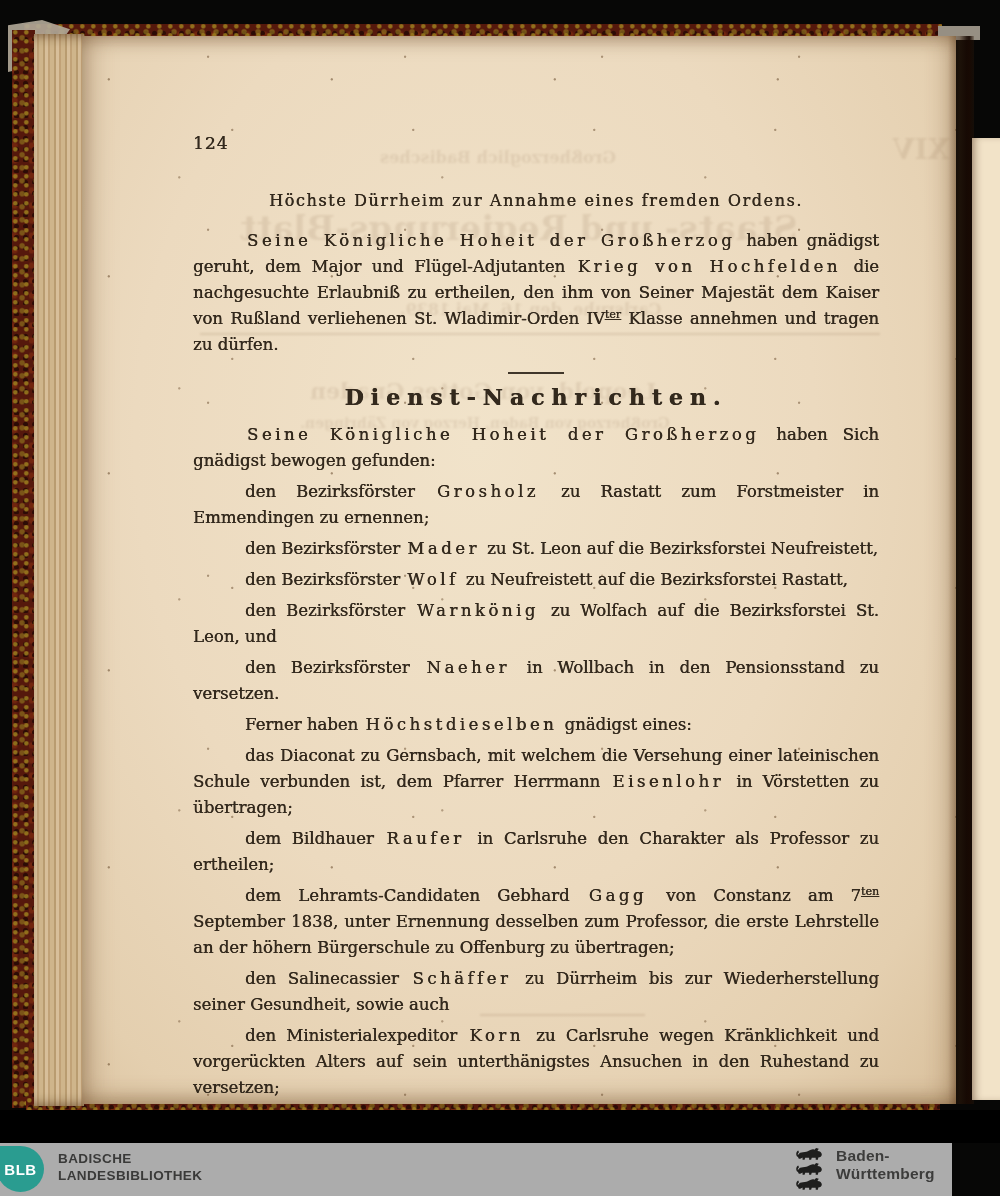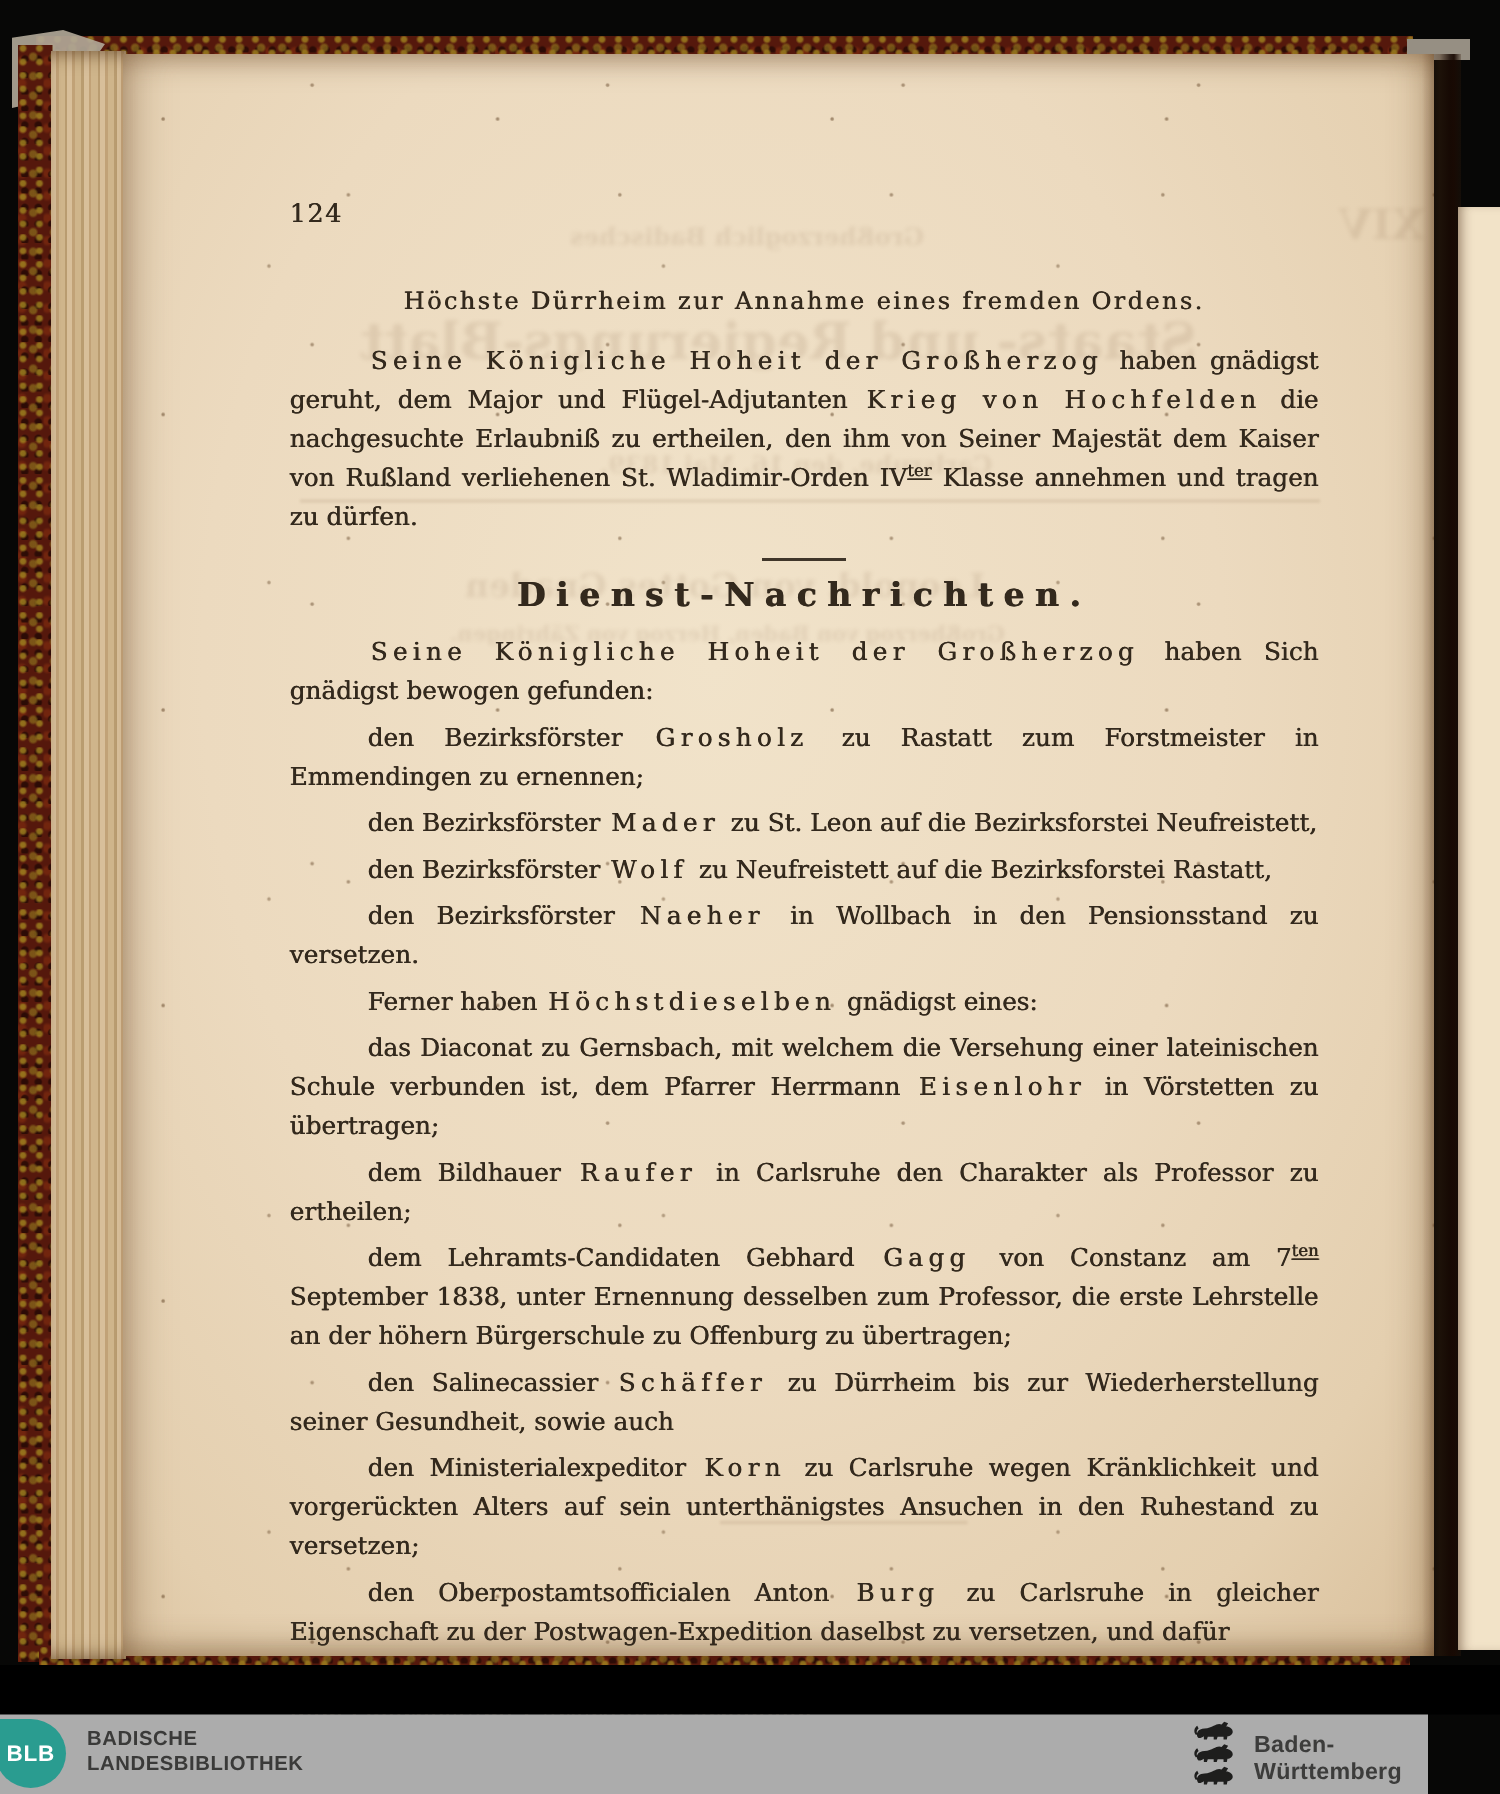--- a/index.html
+++ b/index.html
@@ -67,21 +67,21 @@
 
   
   .footer-black{position:absolute;left:0;top:1110px;width:1000px;height:33px;background:#000;}
   .footer-bar{position:absolute;left:0;top:1143px;width:904px;height:53px;background:#acacac;
               font-family:"Liberation Sans", sans-serif;padding-left:48px;}
   .blb-logo{position:absolute;left:-3px;top:3px;width:47px;height:46px;background:#2a9c90;
             border-radius:2px 52% 52% 52%;display:flex;align-items:center;justify-content:center;}
   .blb-logo span{color:#fff;font-weight:700;font-size:15px;letter-spacing:.5px;}
   .lib-name{position:absolute;left:58px;top:7px;color:#3a3a39;font-weight:700;
             font-size:13.5px;line-height:17px;letter-spacing:.4px;}
-  .state-group{position:absolute;left:793px;top:4px;display:flex;align-items:flex-end;gap:9px;}
+  .state-group{position:absolute;left:793px;top:4px;display:flex;align-items:flex-start;gap:9px;}
   .lions{display:flex;flex-direction:column;gap:1px;}
   .lions svg{display:block;}
   .state-label{color:#3c3c3b;font-size:15.5px;font-weight:600;letter-spacing:.2px;}
 </style>
 </head>
 <body>
 
 <div class="scene">
 
   <div class="cover-top cover-marble"></div>
@@ -112,20 +112,21 @@
   <div id="doc">
       <p class="pagenum"><span>124</span></p>
       <p class="heading"><span>Höchste Dürrheim zur Annahme eines fremden Ordens.</span></p>
       <p class="para"><span class="sp">Seine Königliche Hoheit der Großherzog</span><span> haben gnädigst geruht, dem Major und Flügel-Adjutanten </span><span class="sp">Krieg von Hochfelden</span><span> die nachgesuchte Erlaubniß zu ertheilen, den ihm von Seiner Majestät dem Kaiser von Rußland verliehenen St. Wladimir-Orden </span><span class="b">IV</span><sup class="b">ter</sup><span> Klasse annehmen und tragen zu dürfen.</span></p>
       <div class="rule"></div>
       <p class="title"><span>Dienst-Nachrichten.</span></p>
       <p class="para"><span class="sp">Seine Königliche Hoheit der Großherzog</span><span> haben Sich gnädigst bewogen gefunden:</span></p>
       <p class="para"><span>den Bezirksförster </span><span class="sp">Grosholz</span><span> zu Rastatt zum Forstmeister in Emmendingen zu ernennen;</span></p>
       <p class="para"><span>den Bezirksförster </span><span class="sp">Mader</span><span> zu St. Leon auf die Bezirksforstei Neufreistett,</span></p>
       <p class="para"><span>den Bezirksförster </span><span class="sp">Wolf</span><span> zu Neufreistett auf die Bezirksforstei Rastatt,</span></p>
+      <p class="para"><span>den Bezirksförster </span><span class="sp">Warnkönig</span><span> zu Wolfach auf die Bezirksforstei St. Leon, und</span></p>
       <p class="para"><span>den Bezirksförster </span><span class="sp">Naeher</span><span> in Wollbach in den Pensionsstand zu versetzen.</span></p>
       <p class="para"><span>Ferner haben </span><span class="sp">Höchstdieselben</span><span> gnädigst eines:</span></p>
       <p class="para"><span>das Diaconat zu Gernsbach, mit welchem die Versehung einer lateinischen Schule verbunden ist, dem Pfarrer Herrmann </span><span class="sp">Eisenlohr</span><span> in Vörstetten zu übertragen;</span></p>
       <p class="para"><span>dem Bildhauer </span><span class="sp">Raufer</span><span> in Carlsruhe den Charakter als Professor zu ertheilen;</span></p>
       <p class="para"><span>dem Lehramts-Candidaten Gebhard </span><span class="sp">Gagg</span><span> von Constanz am 7</span><sup>ten</sup><span> September 1838, unter Ernennung desselben zum Professor, die erste Lehrstelle an der höhern Bürgerschule zu Offenburg zu übertragen;</span></p>
       <p class="para"><span>den Salinecassier </span><span class="sp">Schäffer</span><span> zu Dürrheim bis zur Wiederherstellung seiner Gesundheit, sowie auch</span></p>
       <p class="para"><span>den Ministerialexpeditor </span><span class="sp">Korn</span><span> zu Carlsruhe wegen Kränklichkeit und vorgerückten Alters auf sein unterthänigstes Ansuchen in den Ruhestand zu versetzen;</span></p>
       <p class="para"><span>den Oberpostamtsofficialen Anton </span><span class="sp">Burg</span><span> zu Carlsruhe in gleicher Eigenschaft zu der Postwagen-Expedition daselbst zu versetzen, und dafür</span></p>
       <p class="para"><span>den Postpraktikanten Karl </span><span class="sp">Lichtenauer</span><span> von Bühl zum Officialen bei dem Oberpostamt Carlsruhe zu ernennen.</span></p>
     </div>

